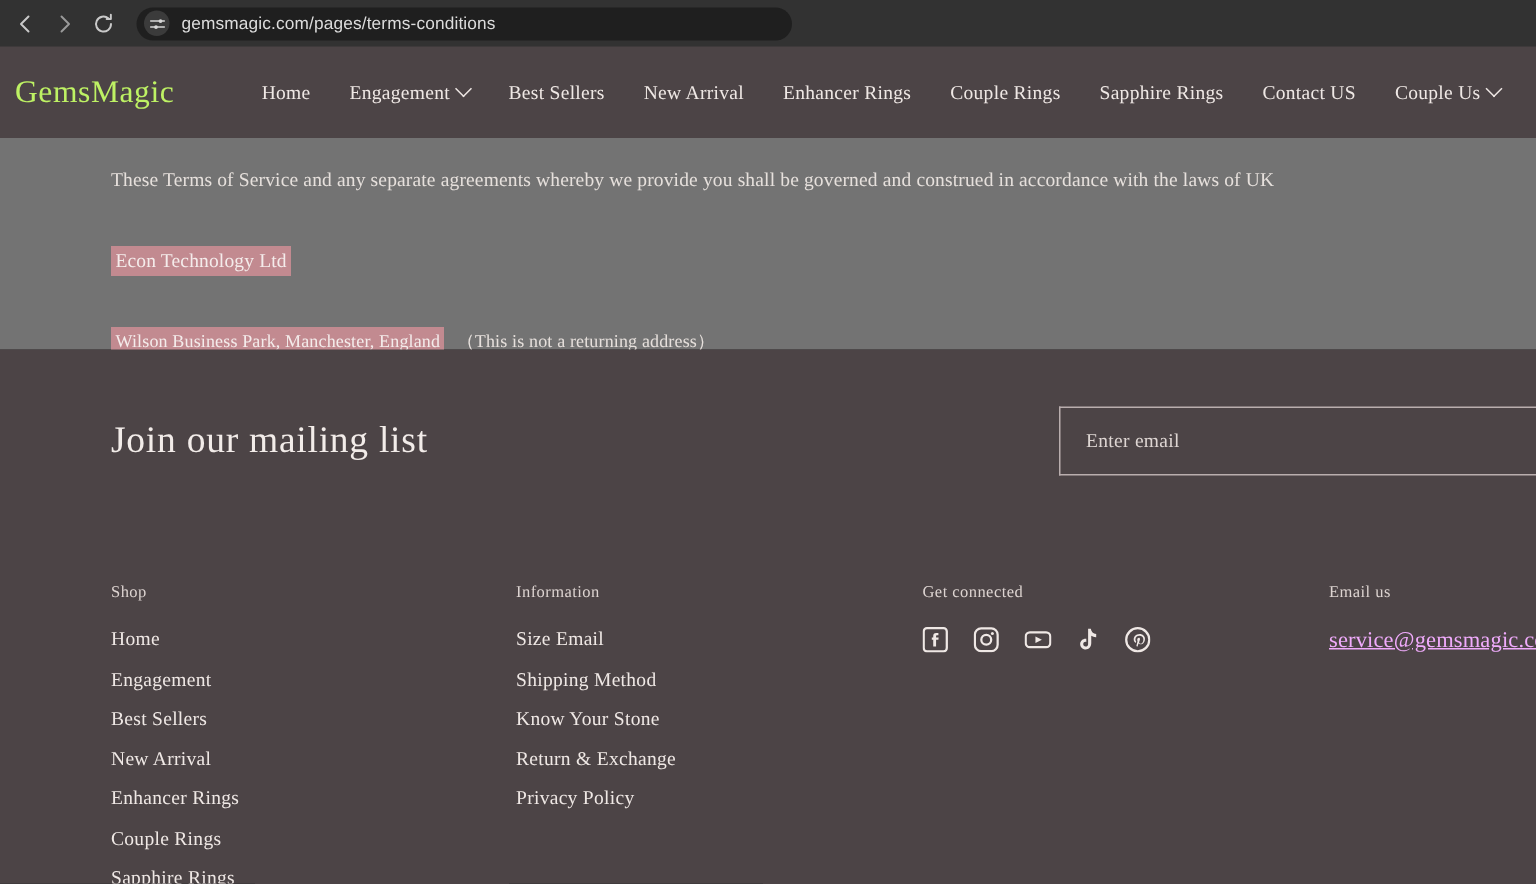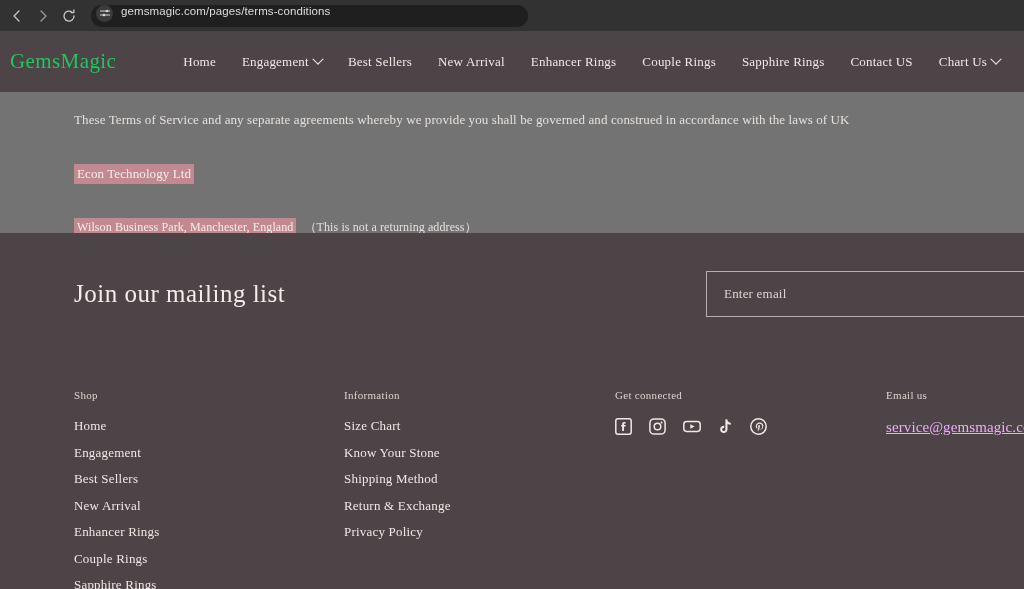--- a/index.html
+++ b/index.html
@@ -33,21 +33,21 @@
     flex: none;
   }
   .nav-btn svg { display: block; }
   .url-pill {
     margin-left: 9px;
     height: 22px;
     flex: none;
     background: #1f1f1f;
     border-radius: 11px;
     display: flex;
-    align-items: flex-start;
+    align-items: center;
     padding: 0 12px 0 5px;
     min-width: 420px;
   }
   .site-icon {
     width: 17px;
     height: 17px;
     border-radius: 50%;
     background: #3b3b3b;
     display: flex;
     align-items: center;
@@ -66,21 +66,21 @@
   
   .site-header {
     height: 61px;
     background: #4c4446;
     display: flex;
     align-items: center;
     padding: 0 24px 0 10px;
     box-sizing: border-box;
   }
   .logo {
-    color: #22c55e;
+    color: #bef264;
     font-size: 21px;
     letter-spacing: .4px;
     white-space: nowrap;
     flex: none;
   }
   .main-nav {
     margin-left: auto;
     display: flex;
     align-items: center;
     gap: 26px;
@@ -271,21 +271,21 @@
     <div class="nav-item">
       <span>Couple Rings</span>
     </div>
     <div class="nav-item">
       <span>Sapphire Rings</span>
     </div>
     <div class="nav-item">
       <span>Contact US</span>
     </div>
     <div class="nav-item">
-      <span>Chart Us</span>
+      <span>Couple Us</span>
       <i class="chev"></i>
     </div>
   </div>
 </div>
 
 <div class="content-band">
   <p class="terms-line">These Terms of Service and any separate agreements whereby we provide you shall be governed and construed in accordance with the laws of UK</p>
   <div class="terms-line">
     <span class="hl">Econ Technology Ltd</span>
   </div>
@@ -313,23 +313,23 @@
       <div class="col-link">Best Sellers</div>
       <div class="col-link">New Arrival</div>
       <div class="col-link">Enhancer Rings</div>
       <div class="col-link">Couple Rings</div>
       <div class="col-link">Sapphire Rings</div>
 
     </div>
 
     <div class="fcol info">
       <div class="col-title">Information</div>
-      <div class="col-link">Size Chart</div>
+      <div class="col-link">Size Email</div>
+      <div class="col-link">Shipping Method</div>
       <div class="col-link">Know Your Stone</div>
-      <div class="col-link">Shipping Method</div>
       <div class="col-link">Return &amp; Exchange</div>
       <div class="col-link">Privacy Policy</div>
 
     </div>
 
     <div class="fcol social">
       <div class="col-title">Get connected</div>
       <div class="social-row">
         <a>
           <svg width="17" height="17" viewBox="0 0 17 17" aria-hidden="true">

